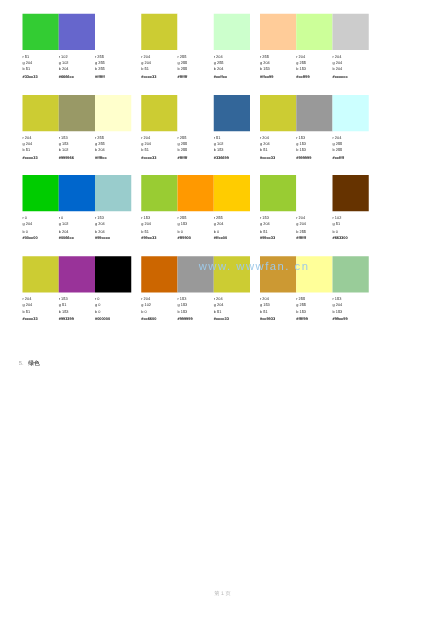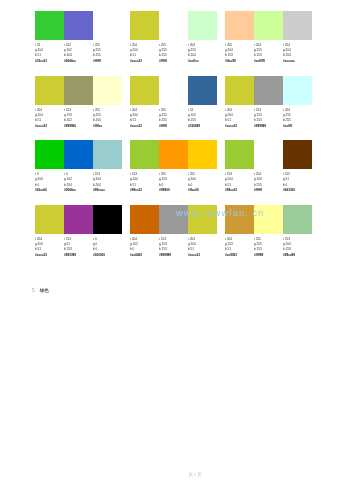--- a/index.html
+++ b/index.html
@@ -9,21 +9,21 @@
   }
   body {
     width: 354px;
     height: 500px;
     font-family: "Liberation Sans", sans-serif;
     position: relative;
     overflow: hidden;
   }
   .page {
     position: absolute;
-    left: 18px; top: 0;
+    left: 1px; top: 0;
     width: 310px;
     height: 500px;
     background: #ffffff;
   }
   .palette-area {
     position: absolute;
     left: 17px;
     top: 11px;
     width: 292px;
   }

